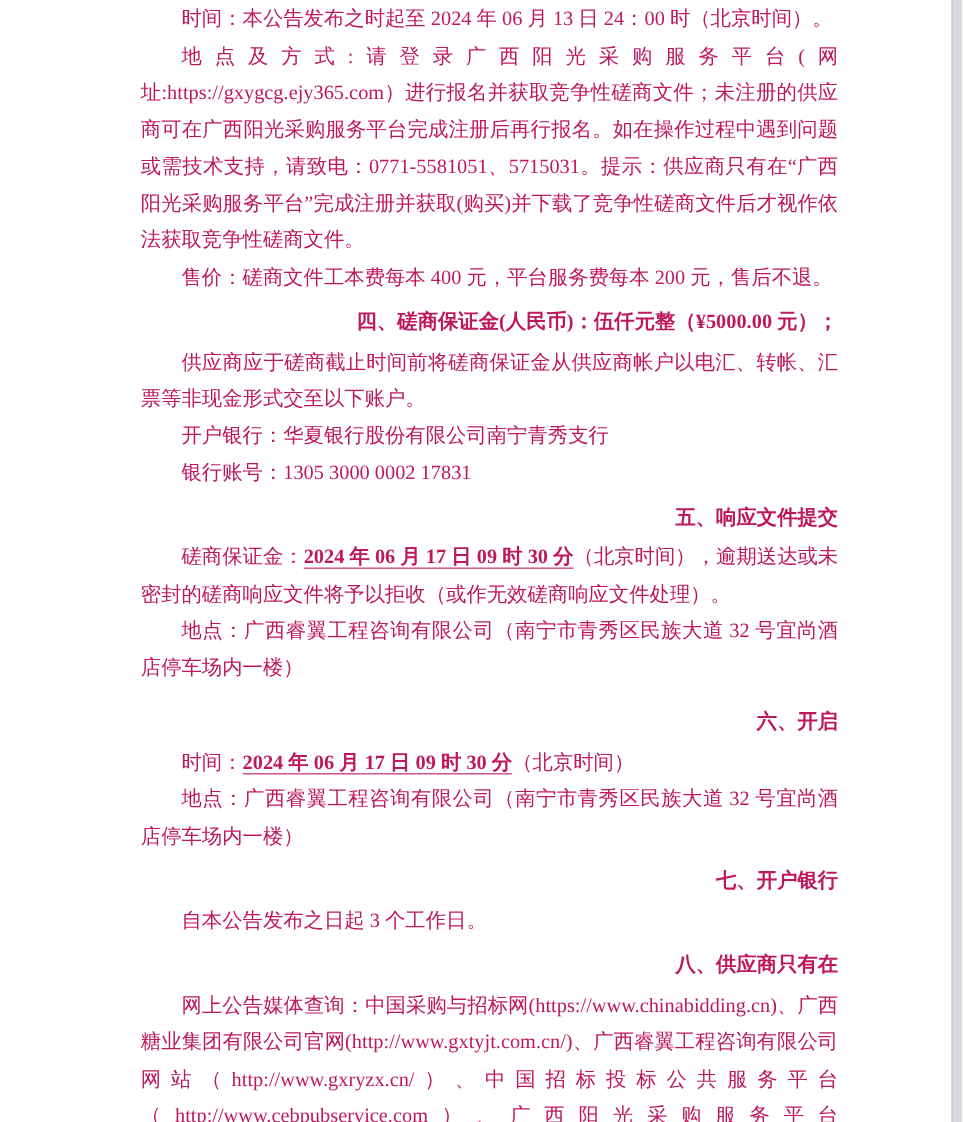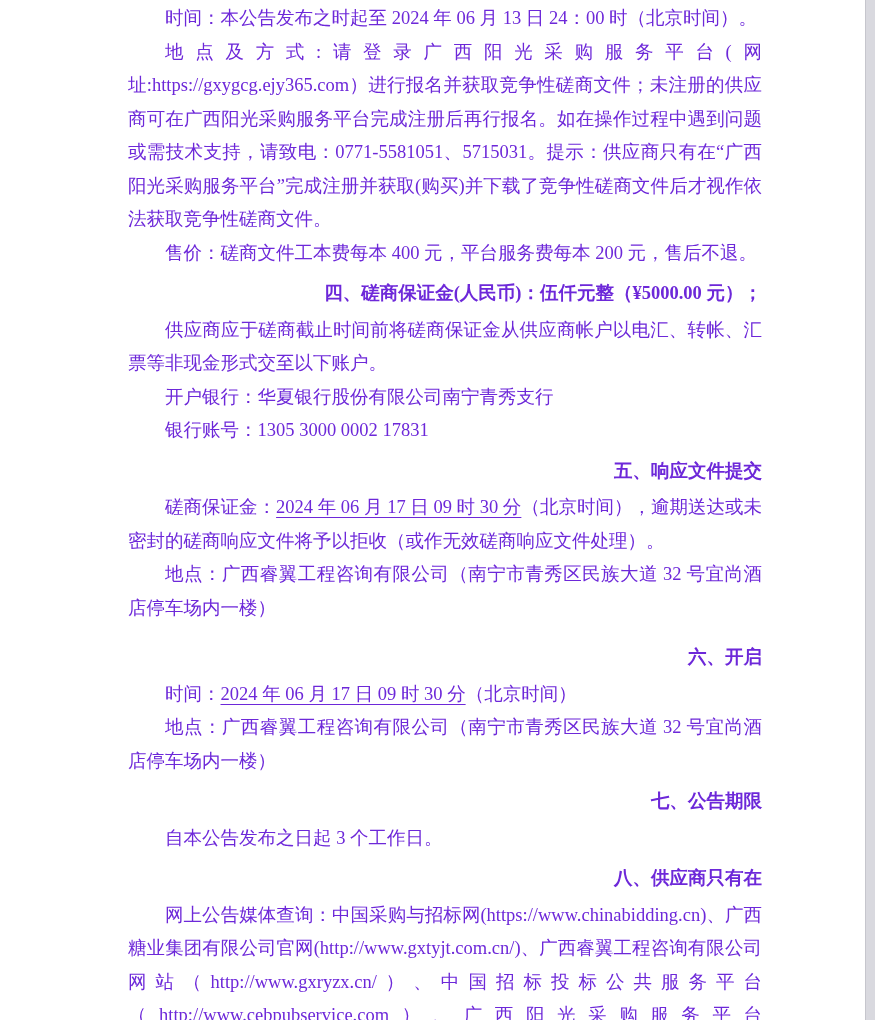--- a/index.html
+++ b/index.html
@@ -7,21 +7,21 @@
     padding: 0;
     background: #ffffff;
   }
   .page {
     position: relative;
     width: 875px;
     height: 1020px;
     background: #ffffff;
     overflow: hidden;
     font-family: "Liberation Serif", "DejaVu Serif", serif;
-    color: #6d28d9;
+    color: #be185d;
   }
   .doc {
     position: absolute;
     left: 128px;
     top: 2px;
     width: 634px;
     text-align: justify;
   }
   .block {
     font-size: 18.5px;
@@ -29,21 +29,21 @@
     margin: 0;
   }
   .block.paragraph.indent { text-indent: 2em; }
   .block.heading {
     font-weight: 700;
     margin-top: 7px;
     margin-bottom: 3px;
     text-align: right;
   }
   .block.heading.gap-before { margin-top: 16px; }
-  .bold { font-weight: 400; }
+  .bold { font-weight: 700; }
   .underline {
     text-decoration: underline;
     text-underline-offset: 4px;
   }
   .edge {
     position: absolute;
     top: 0;
     right: 0;
     width: 9px;
     height: 100%;
@@ -62,19 +62,19 @@
       <div class="block heading"><span>四、磋商保证金(人民币)：伍仟元整（¥5000.00 元）；</span></div>
       <div class="block paragraph indent"><span>供应商应于磋商截止时间前将磋商保证金从供应商帐户以电汇、转帐、汇票等非现金形式交至以下账户。</span></div>
       <div class="block paragraph indent"><span>开户银行：华夏银行股份有限公司南宁青秀支行</span></div>
       <div class="block paragraph indent"><span>银行账号：1305 3000 0002 17831</span></div>
       <div class="block heading"><span>五、响应文件提交</span></div>
       <div class="block paragraph indent"><span>磋商保证金：</span><span class="bold underline">2024 年 06 月 17 日 09 时 30 分</span><span>（北京时间），逾期送达或未密封的磋商响应文件将予以拒收（或作无效磋商响应文件处理）。</span></div>
       <div class="block paragraph indent"><span>地点：广西睿翼工程咨询有限公司（南宁市青秀区民族大道 32 号宜尚酒店停车场内一楼）</span></div>
       <div class="block heading gap-before"><span>六、开启</span></div>
       <div class="block paragraph indent"><span>时间：</span><span class="bold underline">2024 年 06 月 17 日 09 时 30 分</span><span>（北京时间）</span></div>
       <div class="block paragraph indent"><span>地点：广西睿翼工程咨询有限公司（南宁市青秀区民族大道 32 号宜尚酒店停车场内一楼）</span></div>
-      <div class="block heading"><span>七、公告期限</span></div>
+      <div class="block heading"><span>七、开户银行</span></div>
       <div class="block paragraph indent"><span>自本公告发布之日起 3 个工作日。</span></div>
       <div class="block heading"><span>八、供应商只有在</span></div>
       <div class="block paragraph indent"><span>网上公告媒体查询：中国采购与招标网(https://www.chinabidding.cn)、广西糖业集团有限公司官网(http://www.gxtyjt.com.cn/)、广西睿翼工程咨询有限公司网站（http://www.gxryzx.cn/）、中国招标投标公共服务平台（http://www.cebpubservice.com）、广西阳光采购服务平台（https://gxygcg.ejy365.com/）</span></div>
     </div>
   <div class="edge"></div>
 </div>
 
 </body></html>

